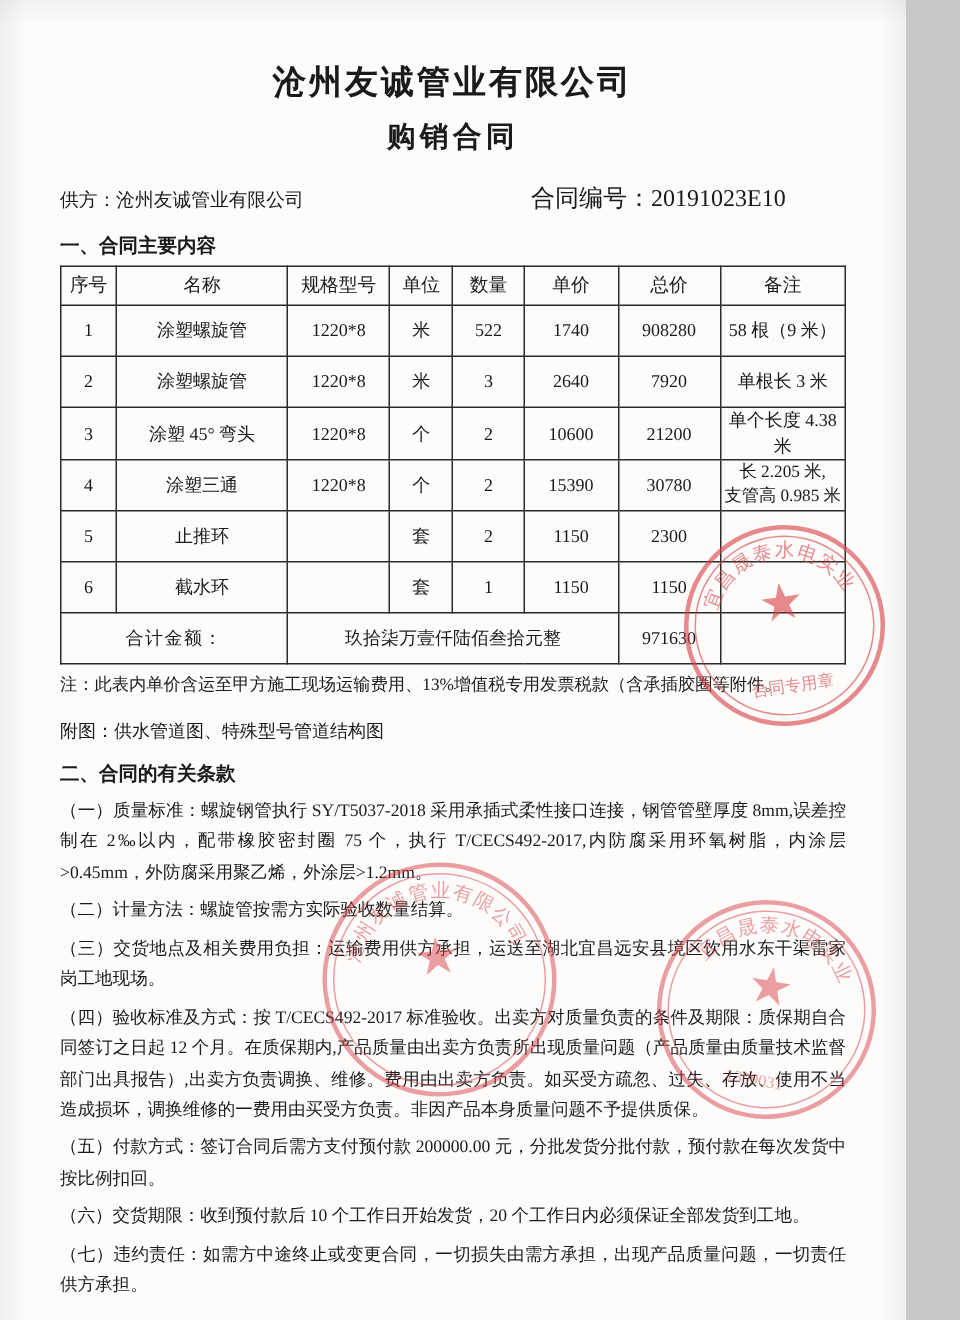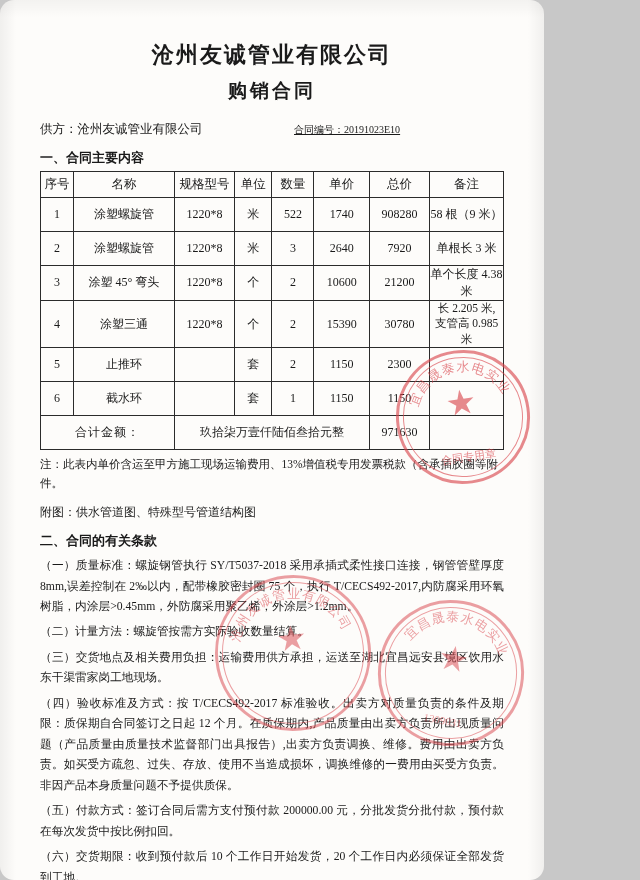--- a/index.html
+++ b/index.html
@@ -8,28 +8,27 @@
     background: #c8c8c8;
   }
   body {
     width: 640px;
     height: 880px;
     overflow: hidden;
     font-family: "Liberation Serif", "DejaVu Serif", serif;
   }
   .page {
     position: relative;
-    width: 544px;
+    width: 604px;
     height: 880px;
     background: #fdfcfa;
     box-sizing: border-box;
     padding: 34px 40px 10px 40px;
     color: #1a1a1a;
     overflow: hidden;
-    border-radius: 14px;
   }
   
   .page:before{
     content:"";
     position:absolute;
     left:0; top:0; right:0; bottom:0;
     background:
       linear-gradient(to right, rgba(0,0,0,0.05), rgba(0,0,0,0) 3%),
       linear-gradient(to left, rgba(0,0,0,0.05), rgba(0,0,0,0) 3%),
       linear-gradient(to bottom, rgba(0,0,0,0.04), rgba(0,0,0,0) 2%);
@@ -55,23 +54,22 @@
     position: relative;
   }
   .party-row {
     display: flex;
     justify-content: space-between;
     align-items: baseline;
   }
   .party-left { white-space: nowrap; }
   .party-right {
     width: 210px;
-    font-size: 10px;
+    font-size: 16px;
     text-align: left;
-    text-decoration: underline;
   }
   .meta-line { white-space: nowrap; }
   .section-head {
     font-size: 13px;
     font-weight: bold;
     margin: 7px 0 4px 0;
   }
   table.goods {
     width: 100%;
     border-collapse: collapse;

